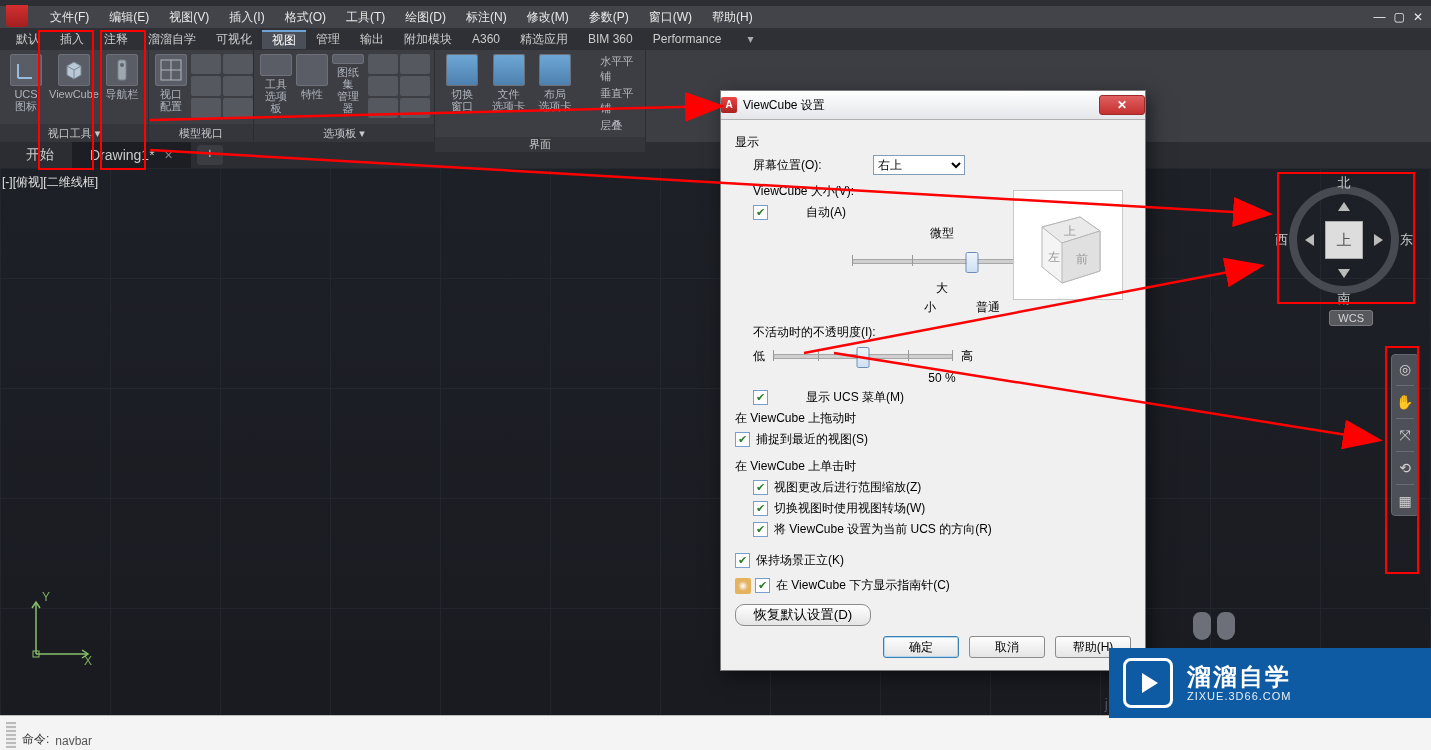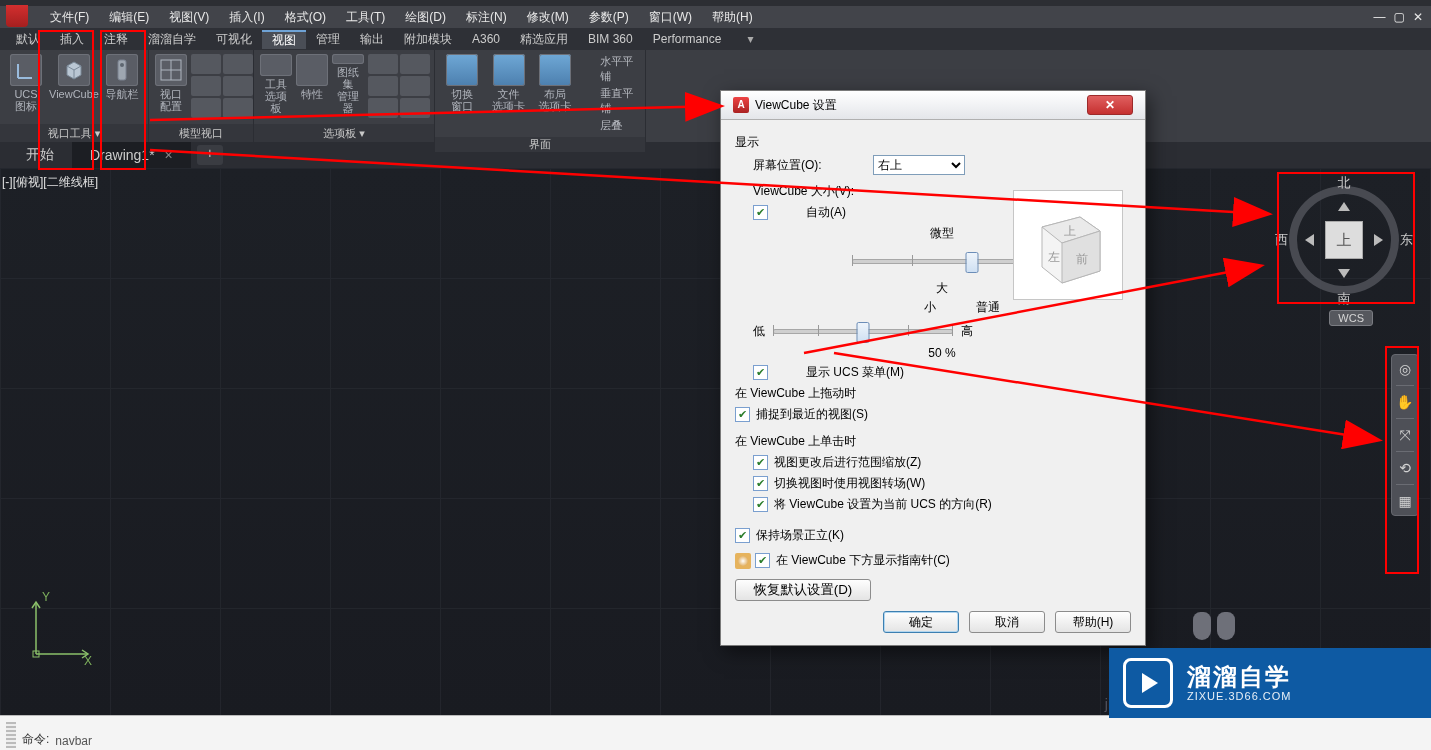--- a/index.html
+++ b/index.html
@@ -40,21 +40,21 @@
 .viewport .vp-label{position:absolute;left:2px;top:6px;color:#e2e2e2;font-size:12px;}
 .viewport .ucs{position:absolute;left:24px;bottom:52px;color:#7eb05c;}
 .viewport .ucs svg{display:block;}
 
 .cmdline{position:absolute;left:0;right:0;bottom:0;height:32px;background:#f4f4f4;display:flex;align-items:flex-end;color:#222;padding:0 6px 2px 6px;font-size:12px;border-top:1px solid #bbb;}
 .cmdline .handle{width:10px;height:26px;background:repeating-linear-gradient(180deg,#bbb 0 2px,#eee 2px 4px);margin-right:6px;}
 .cmdline .cmdlabel{color:#333;margin-right:6px;}
 .cmdline .cmdtext{color:#555;}
 
 .dialog{position:absolute;left:720px;top:90px;width:424px;background:#f0f0f0;border:1px solid #7a7a7a;box-shadow:4px 6px 18px rgba(0,0,0,.5);font-size:12px;color:#000;}
-.dialog .titlebar{height:28px;background:linear-gradient(180deg,#fff,#e4e6ea);display:flex;align-items:center;padding:0 12px;border-bottom:1px solid #b0b0b0;}
+.dialog .titlebar{height:28px;background:linear-gradient(180deg,#fff,#e4e6ea);display:flex;align-items:center;padding:0 0;border-bottom:1px solid #b0b0b0;}
 .dialog .titlebar .aicon{width:16px;height:16px;background:linear-gradient(180deg,#e44,#a22);margin-right:6px;border-radius:2px;position:relative;}
 .dialog .titlebar .aicon:after{content:"A";position:absolute;inset:0;color:#fff;font:700 10px/16px Arial;text-align:center;}
 .dialog .titlebar .title{font-weight:400;}
 .dialog .titlebar .closebtn{margin-left:auto;width:44px;height:18px;background:linear-gradient(180deg,#e06060,#c53030);border:1px solid #9c2a2a;border-radius:3px;color:#fff;display:flex;align-items:center;justify-content:center;font-weight:700;}
 .dialog .body{padding:10px 14px 12px 14px;}
 .dialog .section-label{margin:4px 0 4px 0;}
 .dialog .indent{margin-left:18px;}
 .dialog .indent2{margin-left:22px;gap:32px;}
 .dialog .row{display:flex;align-items:center;margin:4px 0;}
 .dialog select{width:92px;height:20px;border:1px solid #7f9db9;background:#fff;font-size:12px;}
@@ -62,21 +62,21 @@
 .dialog .slider .track{position:absolute;left:0;right:0;top:9px;height:3px;background:#cfcfcf;border:1px solid #a7a7a7;border-radius:2px;}
 .dialog .slider .tick{position:absolute;top:5px;width:1px;height:11px;background:#999;}
 .dialog .slider .thumb{position:absolute;top:2px;width:11px;height:19px;background:linear-gradient(180deg,#eef4fb,#cfe0f3);border:1px solid #6b8db8;border-radius:2px;transform:translateX(-50%);}
 .dialog .checkbox{width:13px;height:13px;border:1px solid #7a9fcf;background:#fff;display:inline-flex;align-items:center;justify-content:center;margin-right:6px;}
 .dialog .checkbox.checked:after{content:"✔";color:#2b7d2b;font-size:11px;line-height:11px;}
 .dialog .cube-preview{position:absolute;right:22px;top:70px;width:108px;height:108px;border:1px solid #c6c6c6;background:#fff;}
 .dialog .cube-preview svg{display:block;}
 .dialog .btnrow{display:flex;justify-content:flex-end;gap:10px;margin-top:10px;}
 .dialog button.dlg{min-width:76px;height:22px;border:1px solid #8c8c8c;background:linear-gradient(180deg,#fefefe,#e4e4e4);border-radius:3px;font-size:12px;color:#000;}
 .dialog button.dlg.primary{border:1px solid #3c7fb1;box-shadow:0 0 0 1px #b2d6ef inset;}
-.dialog button.restore{width:136px;height:22px;border:1px solid #8c8c8c;background:linear-gradient(180deg,#fefefe,#e4e4e4);border-radius:3px;margin-top:6px;}
+.dialog button.restore{width:136px;height:22px;border:1px solid #8c8c8c;background:linear-gradient(180deg,#fefefe,#e4e4e4);border-radius:9px;margin-top:6px;}
 .dialog .compass-icon{width:16px;height:16px;background:#e6b35d;border-radius:2px;margin-right:4px;display:inline-block;vertical-align:middle;position:relative;}
 .dialog .compass-icon:after{content:"";position:absolute;left:3px;top:3px;width:10px;height:10px;border-radius:50%;background:radial-gradient(circle,#fff,#d7942c);}
 
 .viewcube-widget{position:absolute;right:22px;top:176px;width:130px;height:128px;}
 .viewcube-widget .ring{position:absolute;inset:10px;border:8px solid #505259;border-radius:50%;opacity:.85;}
 .viewcube-widget .face{position:absolute;left:50%;top:50%;width:36px;height:36px;transform:translate(-50%,-50%);background:#ddd;color:#555;display:flex;align-items:center;justify-content:center;font-size:15px;border:1px solid #aaa;}
 .viewcube-widget .arrow{position:absolute;width:0;height:0;border-left:6px solid transparent;border-right:6px solid transparent;}
 .viewcube-widget .arrow.up{border-bottom:9px solid #bbb;left:50%;transform:translateX(-50%);top:26px;}
 .viewcube-widget .arrow.dn{border-top:9px solid #bbb;left:50%;transform:translateX(-50%);bottom:26px;}
 .viewcube-widget .arrow.lf{border-top:6px solid transparent;border-bottom:6px solid transparent;border-right:9px solid #bbb;border-left:none;left:26px;top:50%;transform:translateY(-50%);}
@@ -348,20 +348,23 @@
             <div class="tick" style="left:179px"></div>
           <div class="thumb" style="left:120px"></div>
         </div>
         <span>大</span>
       </div>
       <div class="row indent2" style="justify-content:center;gap:40px;margin-top:-2px;">
         <span style="margin-left:40px">小</span>
         <span>普通</span>
       </div>
 
+      <div class="row" style="margin-top:8px">
+          <span>不活动时的不透明度(I):</span>
+        </div>
       <div class="row indent2" style="gap:8px;">
         <span>低</span>
         <div class="slider">
           <div class="track"></div>
           <div class="tick" style="left:0"></div>
             <div class="tick" style="left:45px"></div>
             <div class="tick" style="left:90px"></div>
             <div class="tick" style="left:135px"></div>
             <div class="tick" style="left:179px"></div>
           <div class="thumb" style="left:90px"></div>

